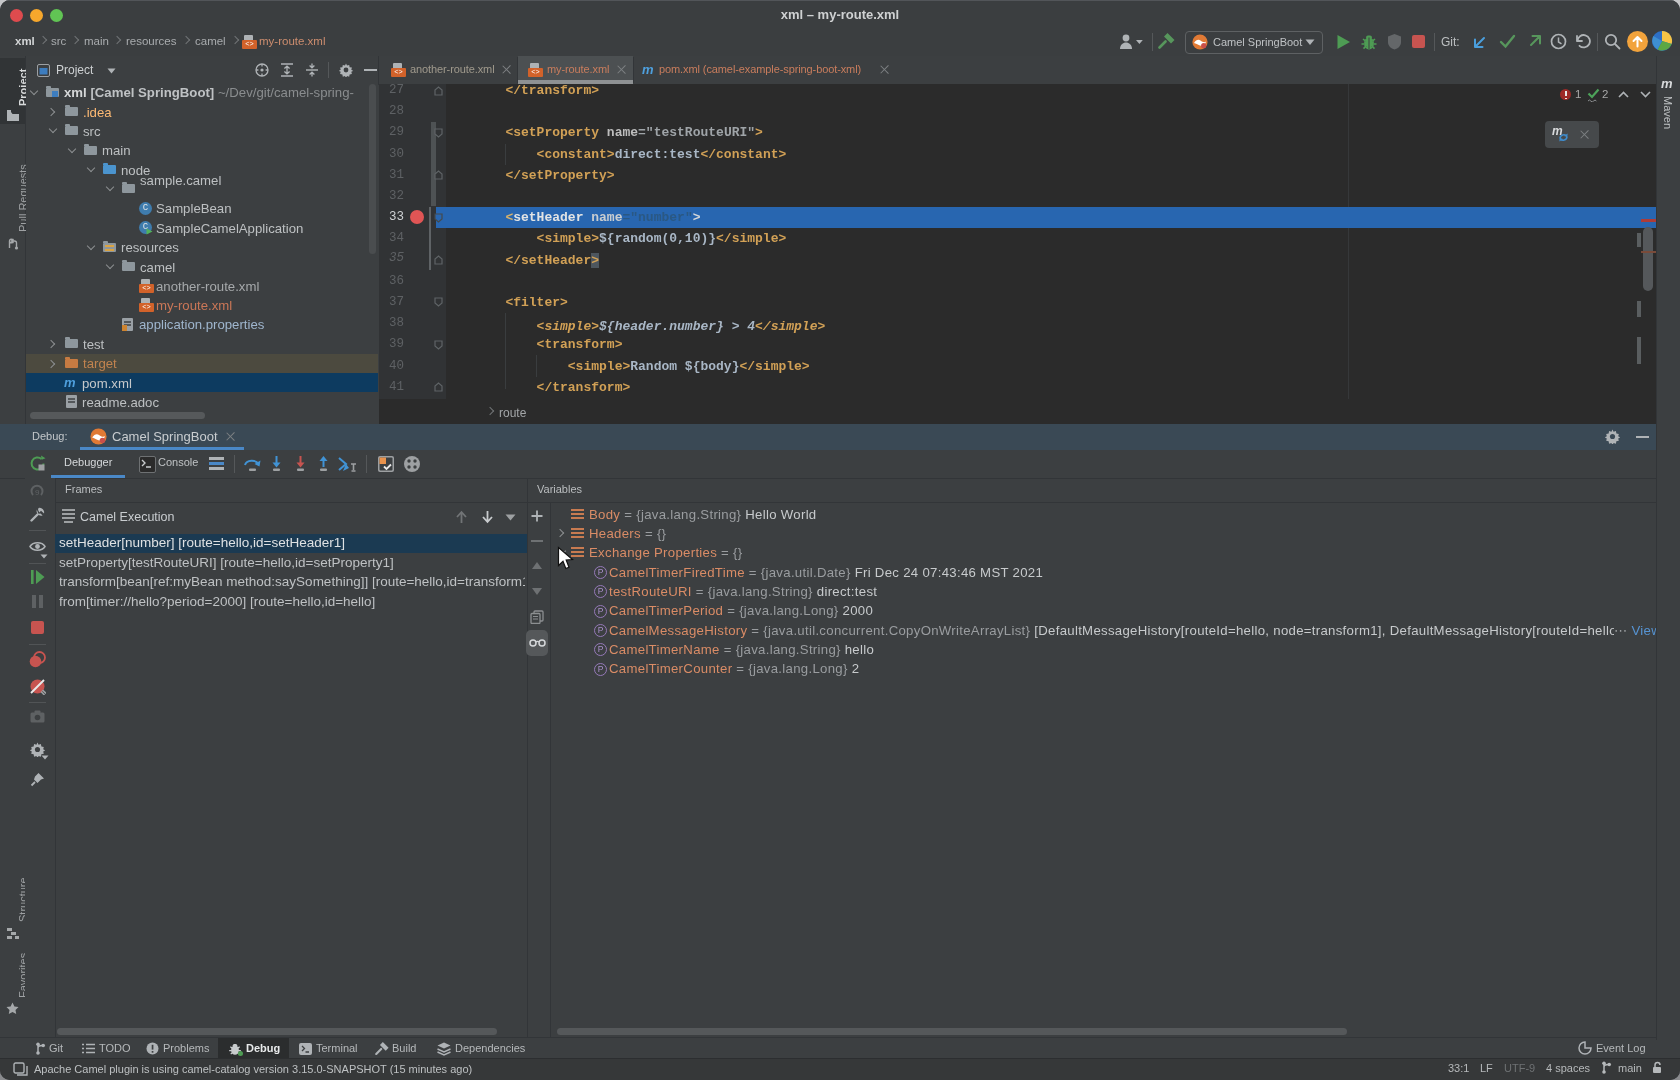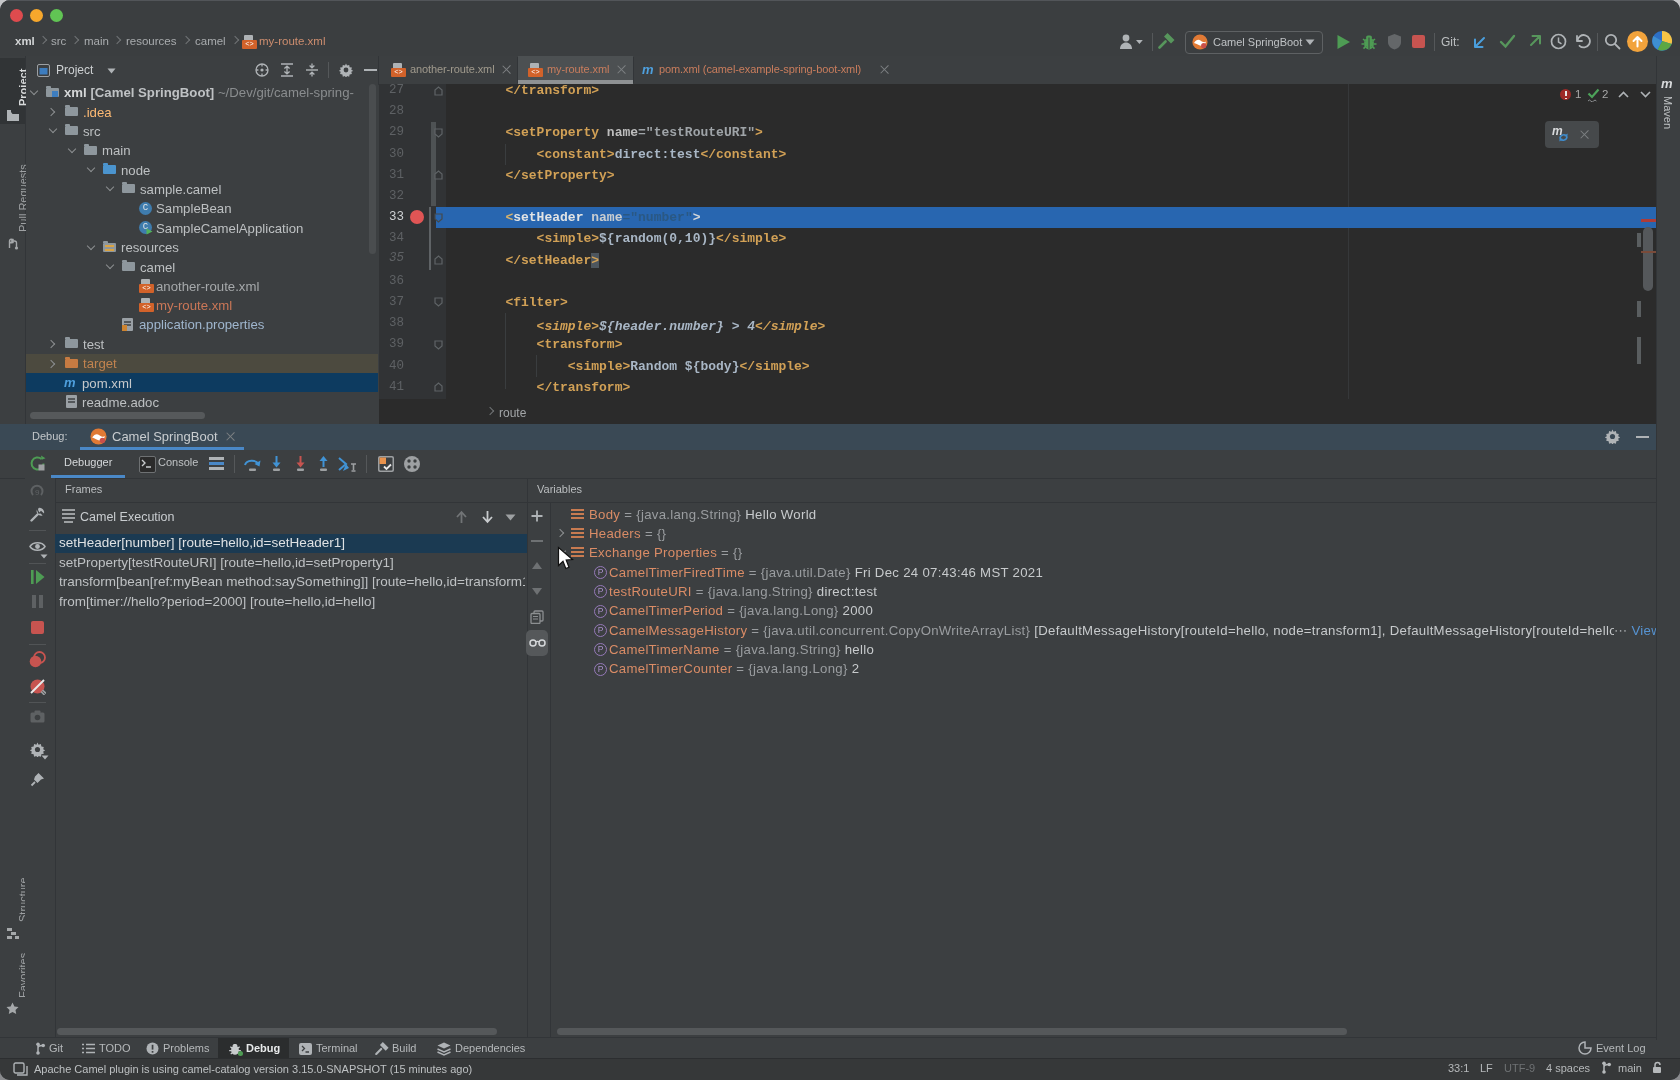--- a/index.html
+++ b/index.html
@@ -50,20 +50,21 @@
 </style>
 </head>
 <body>
 <div id="win">
 
   <div id="titlebar" class="abs" style="left:0;top:0;width:1680px;height:56px;background:#3B3E40;border-bottom:1px solid #2E3133;"></div>
   <div class="abs" style="left:0;top:0;width:1680px;height:1px;background:#63666A;opacity:0.6;"></div>
   <div class="abs" style="left:10px;top:9px;width:13px;height:13px;border-radius:50%;background:#DE4B4E;"></div>
   <div class="abs" style="left:30px;top:9px;width:13px;height:13px;border-radius:50%;background:#F6A72C;"></div>
   <div class="abs" style="left:50px;top:9px;width:13px;height:13px;border-radius:50%;background:#61C454;"></div>
+  <div class="txt" style="left:0;top:7px;width:1680px;text-align:center;font-size:13px;font-weight:bold;color:#CFD1D2;">xml – my-route.xml</div>
 
   <div id="crumbs" style="font-size:0;">
     <div class="txt" style="left:15px;top:35px;font-weight:bold;color:#D3D5D6;">xml</div>
     <div class="crumbsep" style="left:40px;"></div>
     <div class="txt" style="left:51px;top:35px;color:#A9ACAE;">src</div>
     <div class="crumbsep" style="left:72px;"></div>
     <div class="txt" style="left:84px;top:35px;color:#A9ACAE;">main</div>
     <div class="crumbsep" style="left:114px;"></div>
     <div class="txt" style="left:126px;top:35px;color:#A9ACAE;">resources</div>
     <div class="crumbsep" style="left:183px;"></div>
@@ -262,21 +263,21 @@
     <div class="chev down" style="left:68px;top:147px;"></div>
     <div class="folder" style="left:84px;top:146px;"></div>
     <div class="txt" style="left:102px;top:143px;">main</div>
 
     <div class="chev down" style="left:87px;top:166px;"></div>
     <div class="folder" style="left:103px;top:165px;--fc:#4B94CE;"></div>
     <div class="txt" style="left:121px;top:163px;">node</div>
 
     <div class="chev down" style="left:106px;top:185px;"></div>
     <div class="folder" style="left:122px;top:184px;"></div>
-    <div class="txt" style="left:140px;top:182px;">sample.camel</div>
+    <div class="txt" style="left:140px;top:173px;">sample.camel</div>
 
     <div class="cls" style="left:139px;top:202px;">C</div>
     <div class="txt" style="left:156px;top:201px;">SampleBean</div>
 
     <div class="cls" style="left:139px;top:221px;">C</div>
     <svg class="abs" style="left:146px;top:228px;" width="7" height="7" viewBox="0 0 7 7">
         <path d="M0.5 0.5 L6.5 3.5 L0.5 6.5Z" fill="#52B35A"></path>
       </svg>
     <div class="txt" style="left:156px;top:221px;">SampleCamelApplication</div>
 

